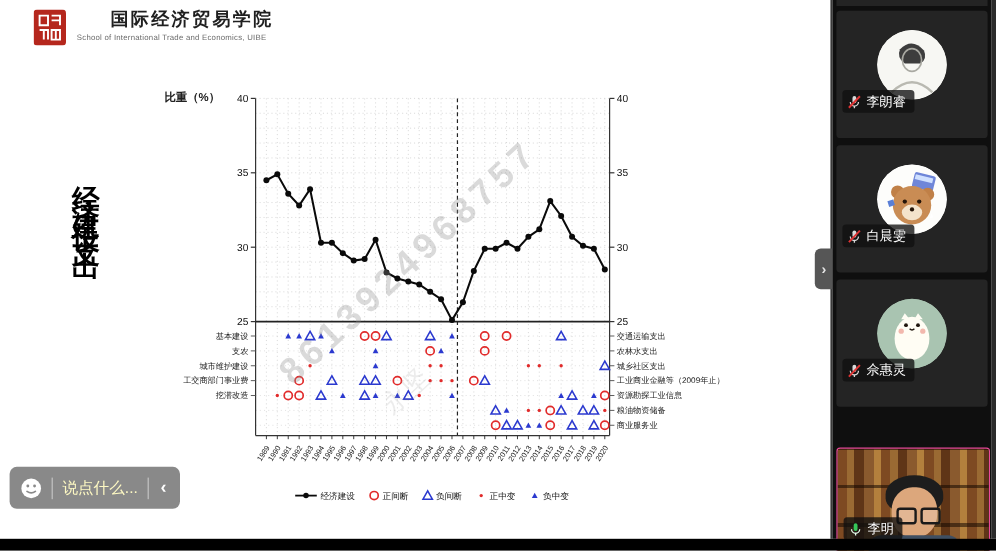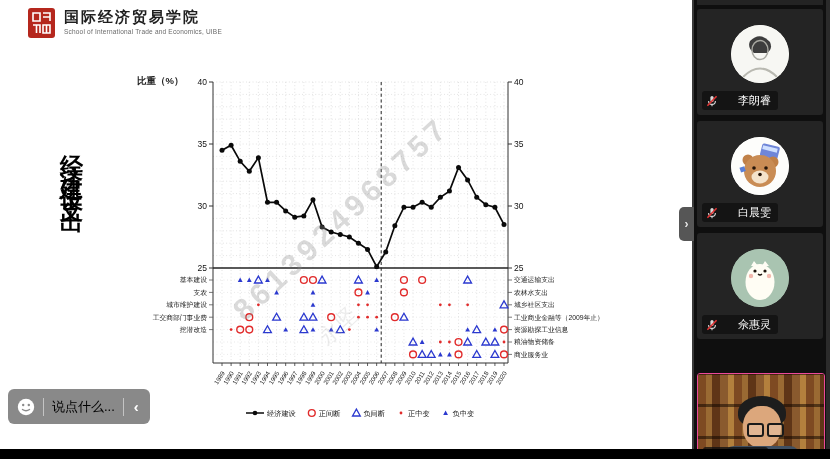--- a/index.html
+++ b/index.html
@@ -2,49 +2,49 @@
 <html><head>
 <meta charset="utf-8">
 <style>
   html,body{margin:0;padding:0;}
   body{width:830px;height:459px;position:relative;background:#fff;overflow:hidden;
        font-family:"Liberation Sans", sans-serif;}
   .main{position:absolute;left:0;top:0;width:694px;height:449px;background:#ffffff;}
   
   .brand{position:absolute;left:28px;top:8px;display:flex;gap:9px;align-items:flex-start;}
   .brand-txt{display:flex;flex-direction:column;}
-  .brand-cn{font-size:15px;font-weight:bold;color:#1f1f1f;letter-spacing:2px;line-height:17px;}
+  .brand-cn{font-size:15px;font-weight:bold;color:#1f1f1f;letter-spacing:2px;line-height:17px;margin-left:28px;}
   .brand-en{font-size:6.5px;color:#6a6a6a;margin-top:3px;letter-spacing:.2px;}
   
   .vtitle{position:absolute;left:56px;top:136px;writing-mode:vertical-rl;text-orientation:upright;
           font-size:23px;font-weight:600;letter-spacing:11px;color:#000;
           font-family:"Liberation Serif", serif;}
   
   #chart-svg{position:absolute;left:135px;top:55px;}
   .ylabel{position:absolute;left:137px;top:75px;font-size:9.5px;color:#222;font-weight:bold;}
   .wm{position:absolute;left:238px;top:298px;font-size:30px;color:rgba(142,142,142,.33);
       transform:rotate(-43deg);transform-origin:0 50%;letter-spacing:5px;white-space:nowrap;
       pointer-events:none;font-weight:600;}
   .wm2{position:absolute;left:322px;top:326px;font-size:22px;color:rgba(160,160,160,.20);
       transform:rotate(-43deg);transform-origin:0 50%;white-space:nowrap;pointer-events:none;}
   
   .chat{position:absolute;left:8px;top:389px;height:35px;background:rgba(128,128,128,.93);
         border-radius:6px;display:flex;align-items:center;padding:0 9px;gap:8px;}
   .sep{width:1px;height:18px;background:rgba(255,255,255,.5);}
-  .chat-ph{color:#000000;font-size:13px;}
+  .chat-ph{color:#fef9c3;font-size:13px;}
   .chat-col{color:#fff;font-size:15px;font-weight:bold;padding:0 2px;}
   
   .divline{position:absolute;left:692px;top:0;width:2px;height:449px;background:#3a3a3a;}
   .sidebar{position:absolute;left:694px;top:0;width:132px;height:449px;background:#0f0f0f;}
   .tile{position:absolute;left:3px;width:126px;height:106px;background:#242424;border-radius:3px;overflow:hidden;}
   .tile-sliver{position:absolute;left:3px;top:0;width:126px;height:5px;background:#242424;}
   .av{position:absolute;left:50%;top:42%;transform:translate(-50%,-50%);width:58px;height:58px;
       border-radius:50%;overflow:hidden;}
-  .nb{position:absolute;left:5px;bottom:5px;background:rgba(15,15,15,.78);border-radius:3px;
-      display:flex;align-items:center;gap:20px;padding:2px 7px 2px 4px;color:#fff;font-size:11px;}
+  .nb{position:absolute;left:5px;bottom:21px;background:rgba(15,15,15,.78);border-radius:3px;
+      display:flex;align-items:center;gap:4px;padding:2px 7px 2px 4px;color:#fff;font-size:11px;}
   .t4{border:1px solid #ec4899;height:97px;margin-top:28px;}
   .bookcase{position:absolute;inset:0;
      background:
        repeating-linear-gradient(0deg, rgba(20,8,0,.55) 0 3px, rgba(0,0,0,0) 3px 32px),
        repeating-linear-gradient(90deg, #7e4a22 0 8px, #9a6a33 8px 14px, #5f3517 14px 22px, #8a5a2e 22px 30px, #b3803d 30px 36px);}
   .hair{position:absolute;left:40px;top:22px;width:48px;height:32px;background:#1d1d1d;border-radius:50% 50% 40% 40%;}
   .face{position:absolute;left:45px;top:32px;width:38px;height:42px;background:#dca77c;border-radius:46%;}
   .glasses{position:absolute;left:49px;top:49px;display:flex;gap:3px;}
   .lens{width:13px;height:10px;border:2px solid #1a1a1a;border-radius:3px;background:rgba(255,255,255,.18);}
   .shirt{position:absolute;left:26px;bottom:0;width:76px;height:25px;background:#3f4f62;border-radius:10px 10px 0 0;}

